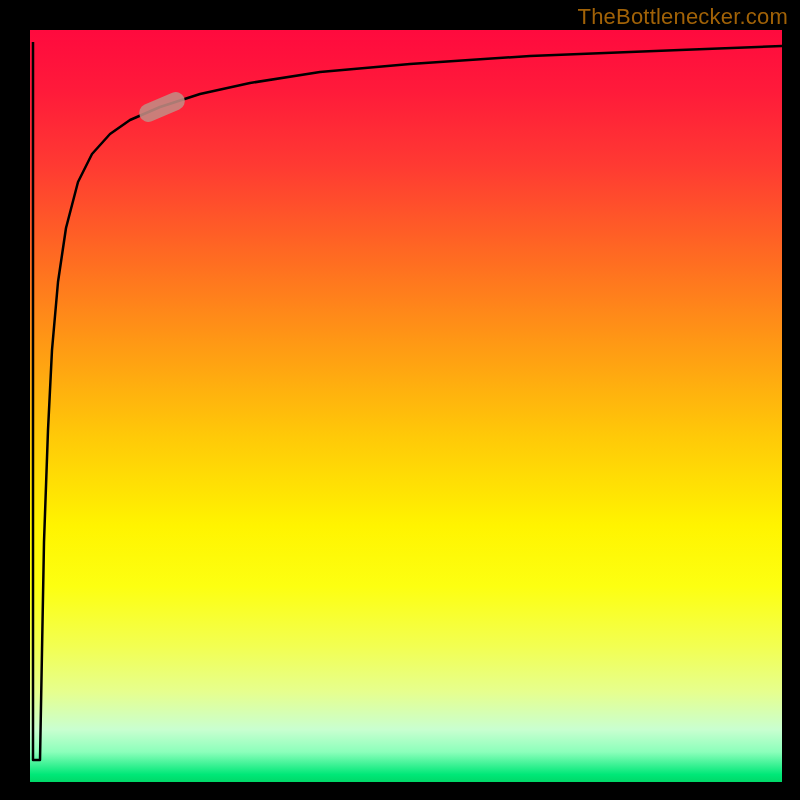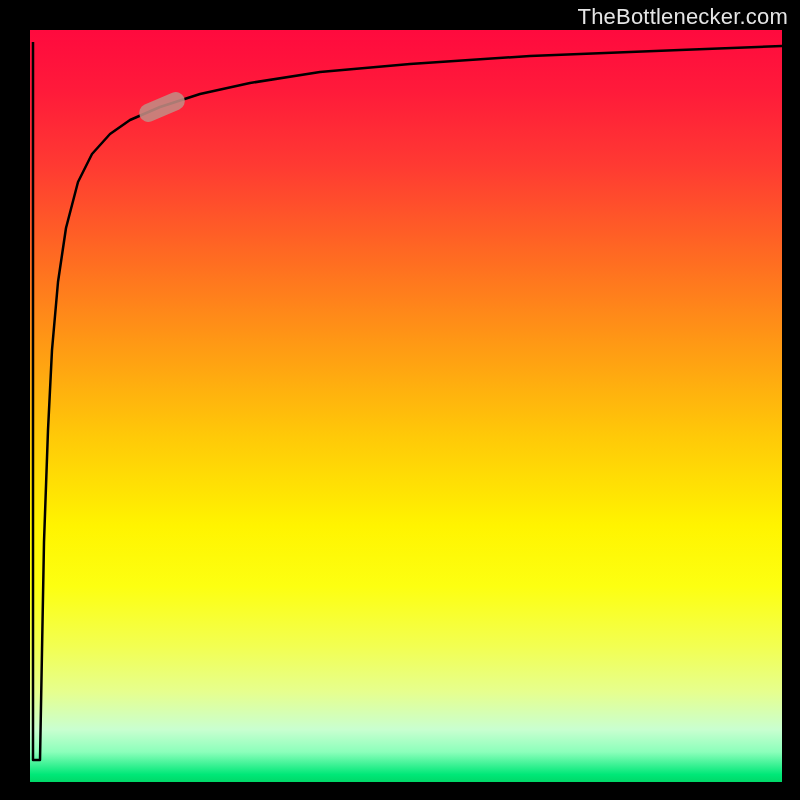--- a/index.html
+++ b/index.html
@@ -42,21 +42,21 @@
   .curve-svg {
     position: absolute;
     inset: 0;
     width: 100%;
     height: 100%;
   }
   .attribution {
     position: absolute;
     top: 4px;
     right: 12px;
-    color: #e5e5e5;
+    color: #a16207;
     font-size: 22px;
     font-weight: 400;
     letter-spacing: 0.2px;
   }
 </style>
 </head>
 <body>
 
 <div class="plot-area">
   <div class="gradient-bg"></div>

